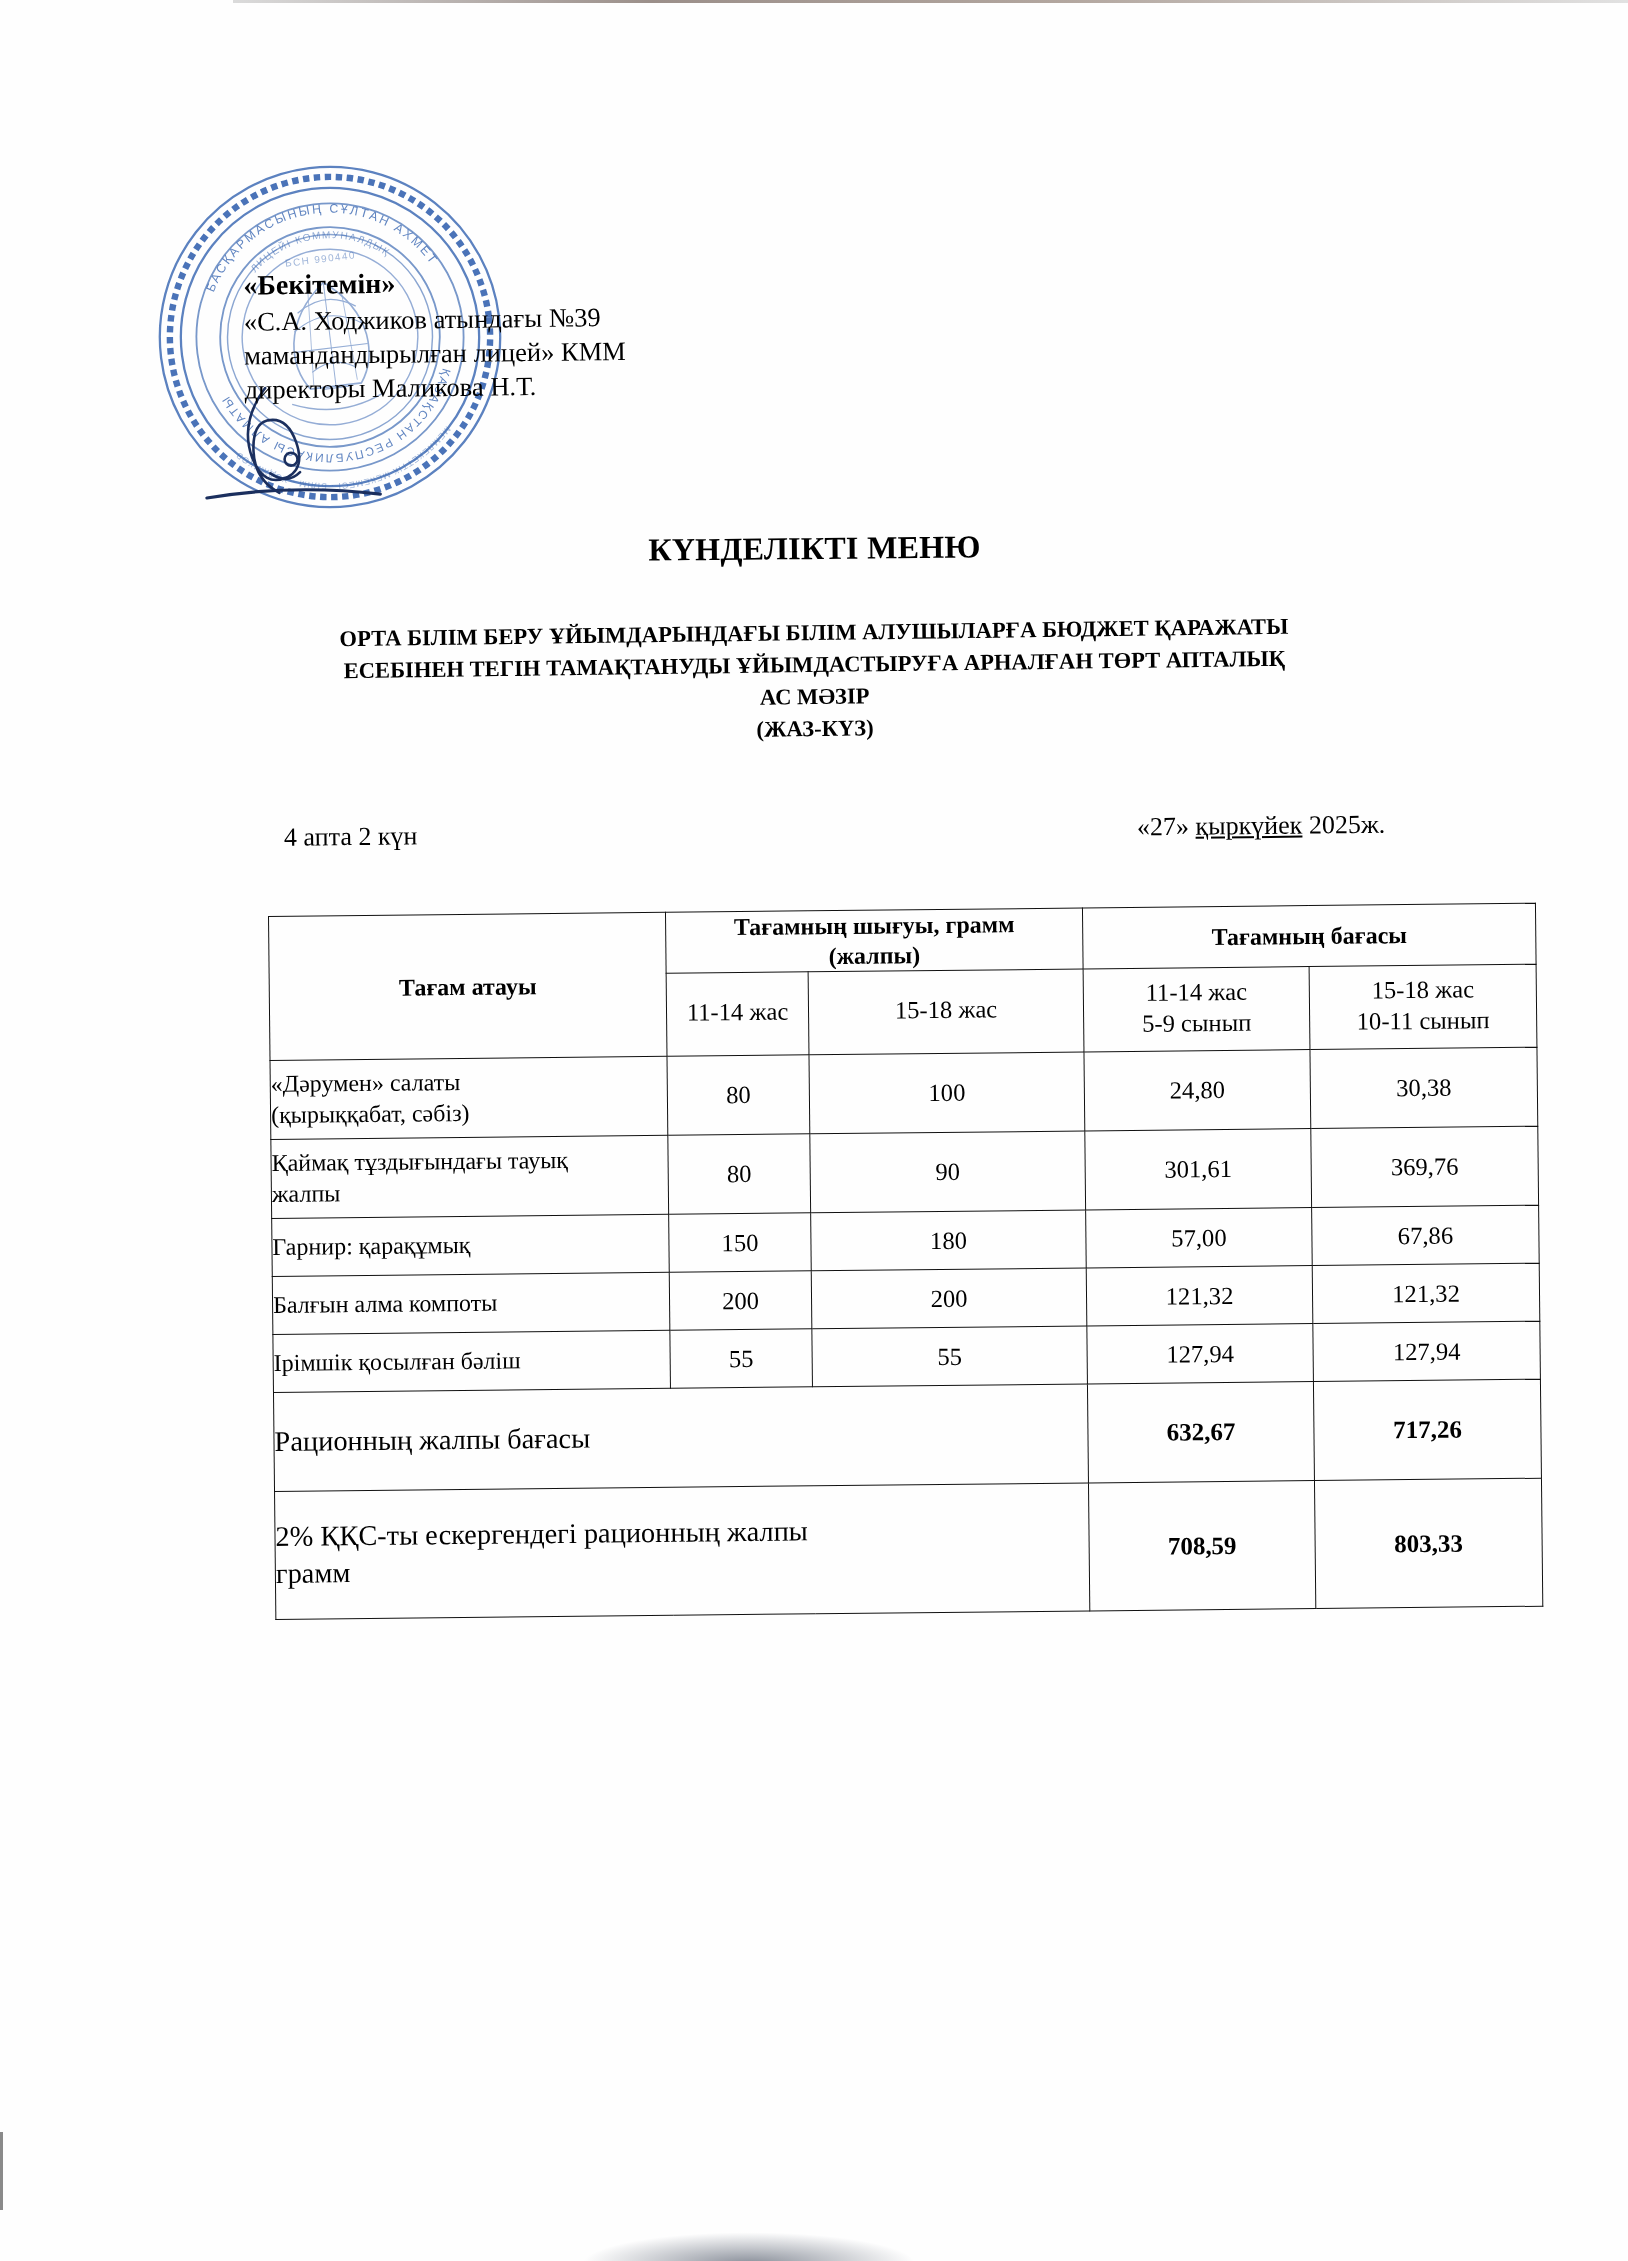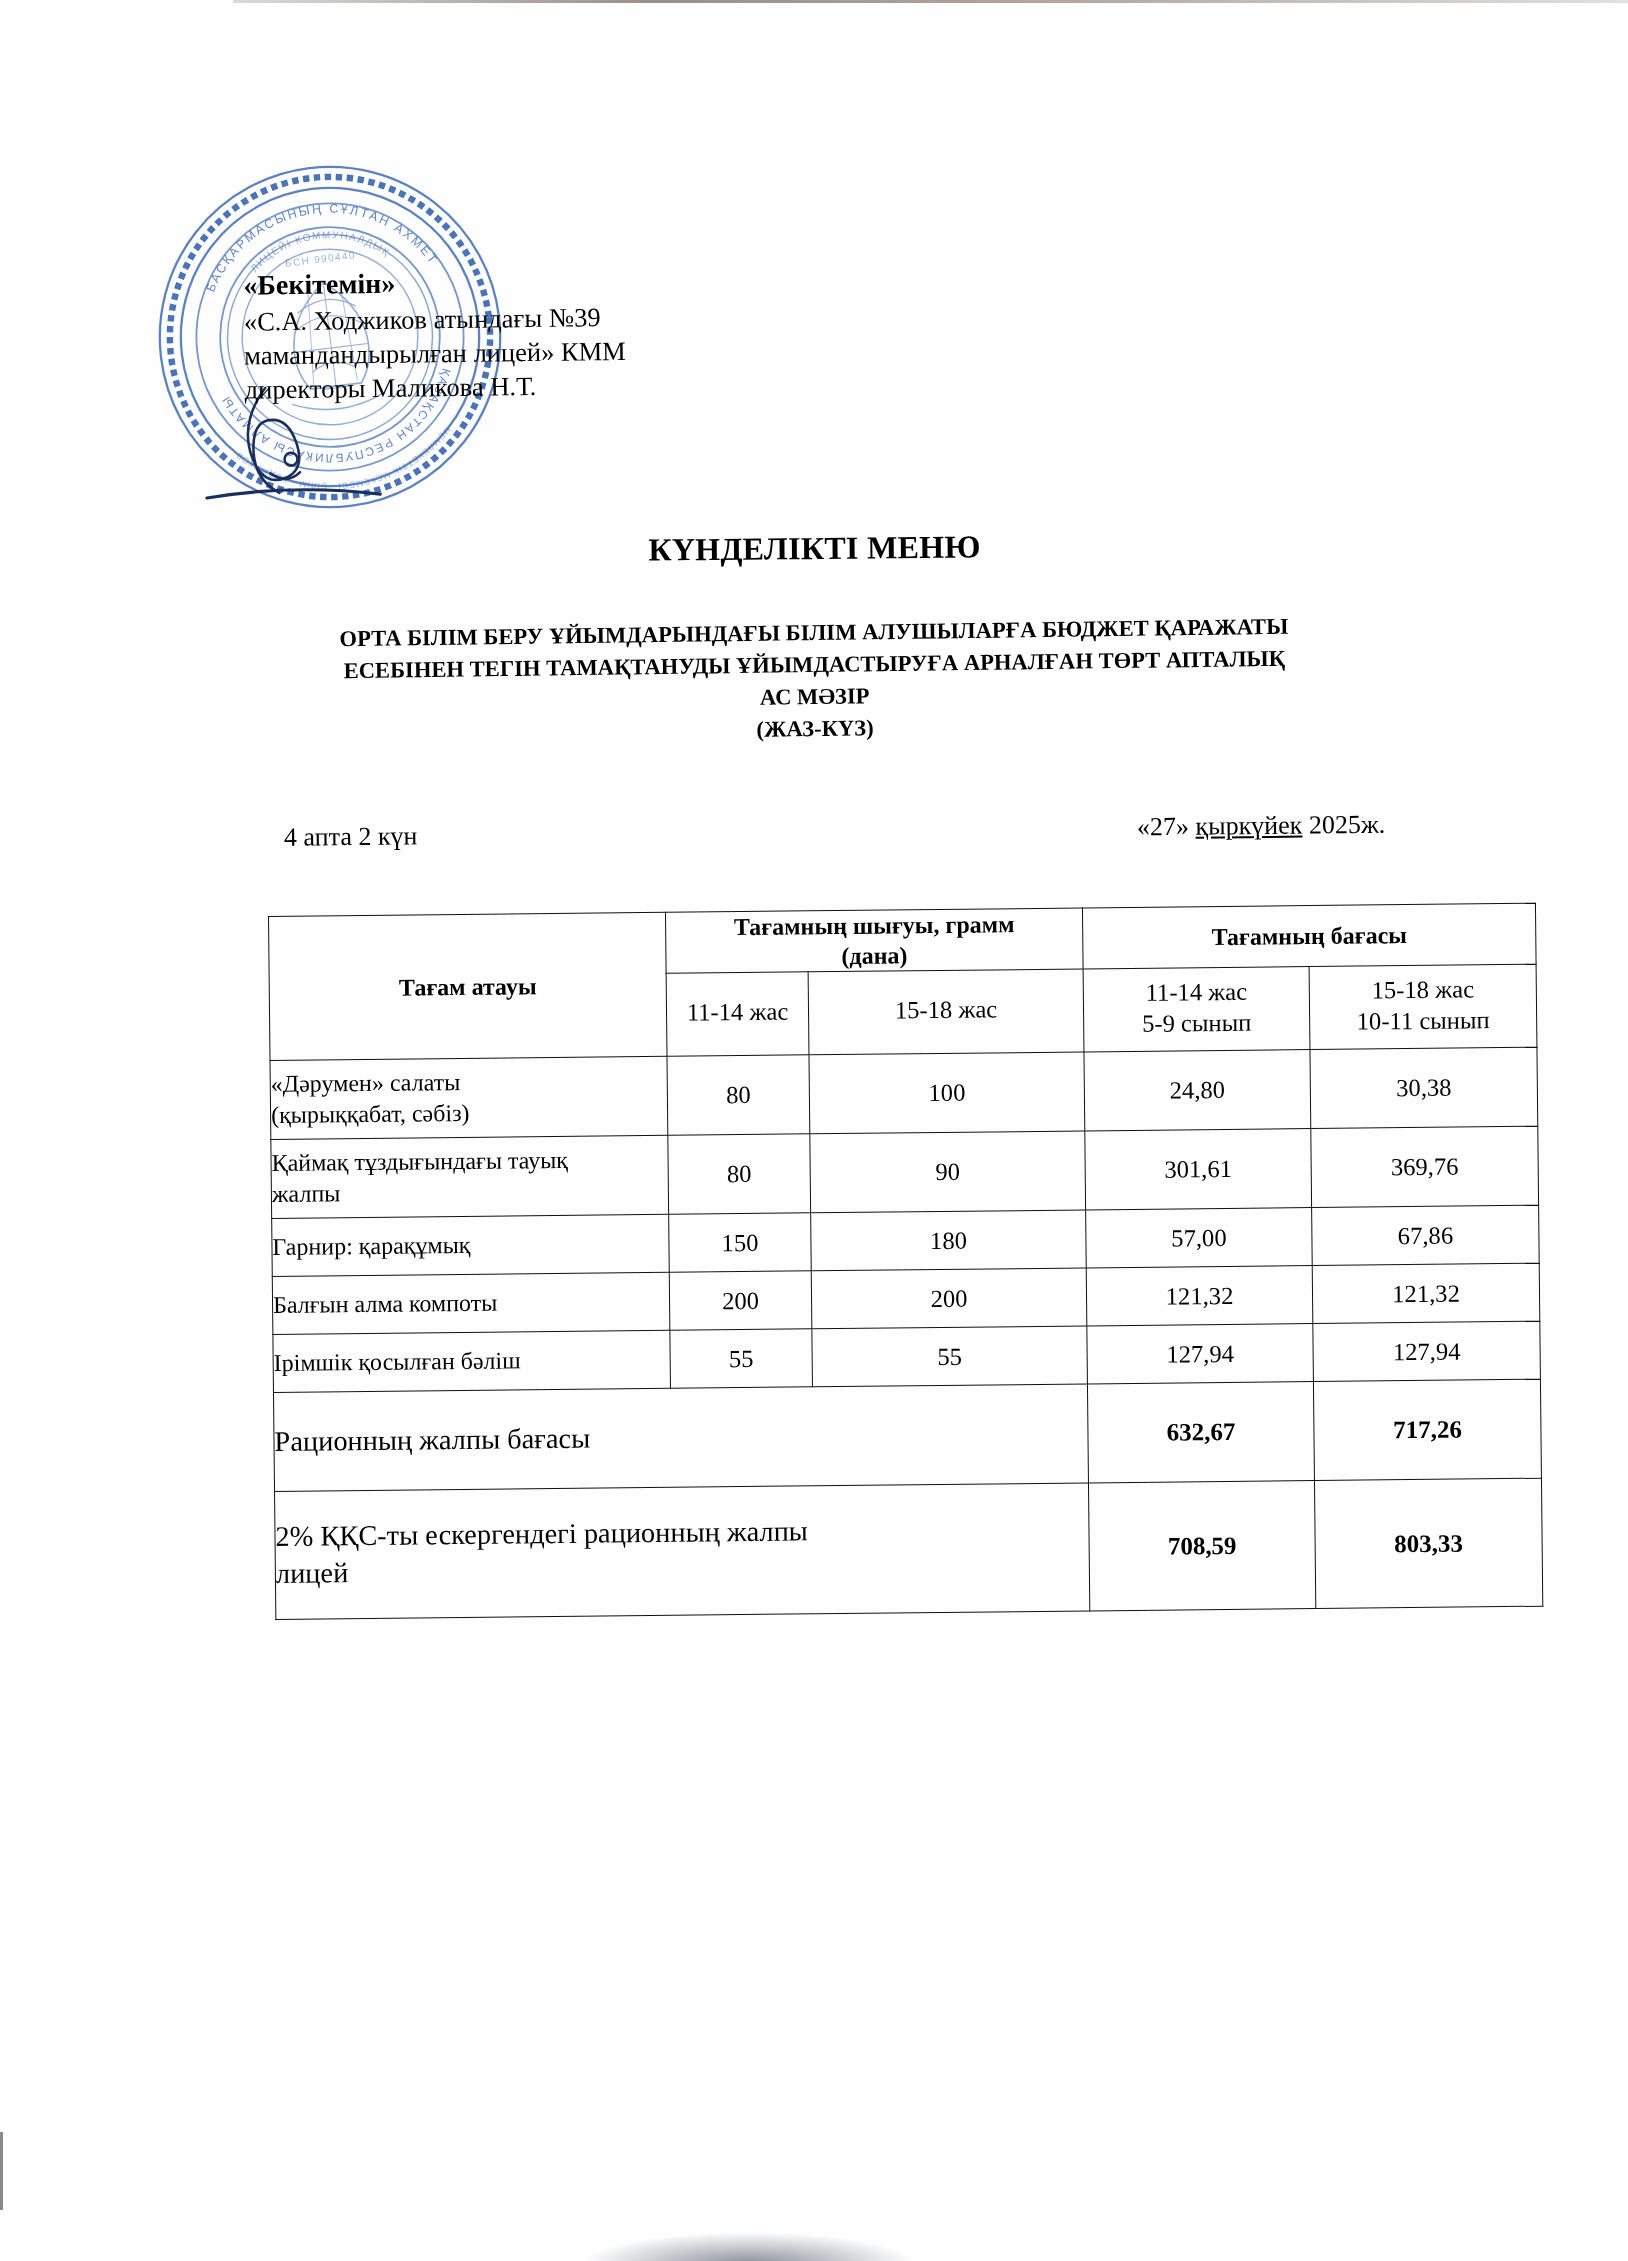--- a/index.html
+++ b/index.html
@@ -285,21 +285,21 @@
           <col style="width:142px">
           <col style="width:275px">
         <col style="width:226px">
           <col style="width:227px">
       </colgroup>
       <thead>
         <tr>
           <th class="hcell" rowspan="2">Тағам атауы</th>
           <th class="hcell" colspan="2">
             <span>Тағамның шығуы, грамм</span><br>
-            <span>(дана)</span>
+            <span>(жалпы)</span>
           </th>
           <th class="hcell" colspan="2">Тағамның бағасы</th>
         </tr>
         <tr>
           <th class="hcell sub">11-14 жас</th>
           <th class="hcell sub">15-18 жас</th>
           <th class="hcell sub">
             <span>11-14 жас</span>
             <span class="l2">5-9 сынып</span>
           </th>
@@ -352,21 +352,21 @@
           <td class="num">127,94</td>
         </tr>
         <tr class="total-row">
           <td class="total-label" colspan="3">Рационның жалпы бағасы</td>
           <td class="total-num">632,67</td>
           <td class="total-num">717,26</td>
         </tr>
         <tr class="vat-row">
           <td class="vat-label" colspan="3">
             <span>2% ҚҚС-ты ескергендегі рационның жалпы</span><br>
-            <span>лицей</span>
+            <span>грамм</span>
           </td>
           <td class="vat-num">708,59</td>
           <td class="vat-num">803,33</td>
         </tr>
       </tbody>
     </table>
   </div>
 
 </div>
 

